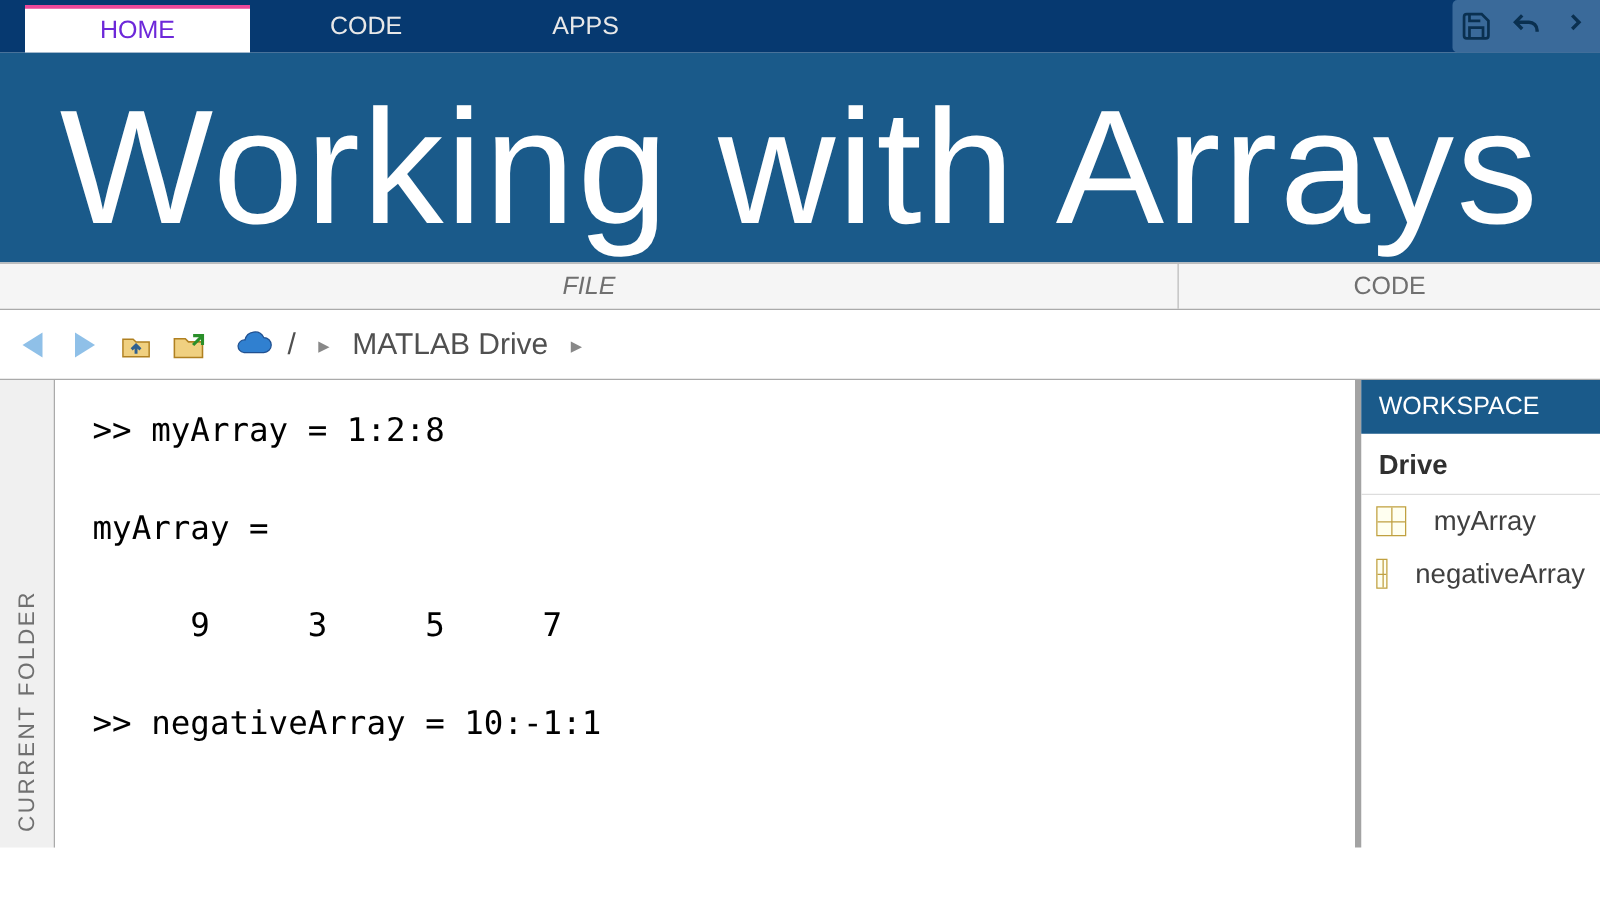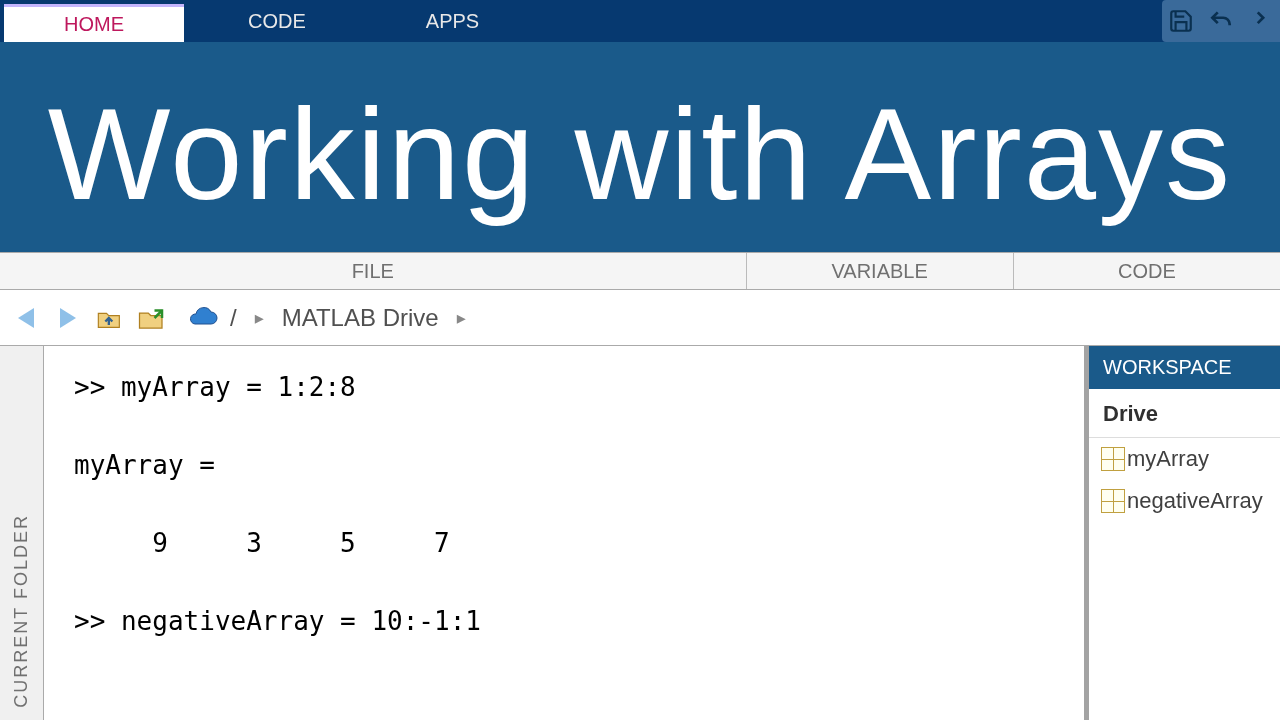--- a/index.html
+++ b/index.html
@@ -20,23 +20,23 @@
 .tab {
   padding: 0 60px;
   display: flex;
   align-items: center;
   font-size: 20px;
   color: #e8e8e8;
   cursor: pointer;
 }
 .tab.active {
   background: #fff;
-  color: #be185d;
-  border-top: 3px solid #c4b5fd;
-  margin: 4px 4px 0 4px;
+  color: #6d28d9;
+  border-top: 3px solid #ec4899;
+  margin: 4px 4px 0 20px;
 }
 .qat {
   position: absolute;
   right: 0;
   top: 0;
   height: 42px;
   display: flex;
   align-items: center;
   background: #3a6a9a;
   border-radius: 4px 0 0 4px;
@@ -45,21 +45,21 @@
 }
 .qat .btn {
   width: 30px;
   height: 30px;
   display: flex;
   align-items: center;
   justify-content: center;
   color: #0a3050;
 }
 .banner {
-  height: 210px;
+  height: 168px;
   background: #1a5a8a;
   display: flex;
   align-items: center;
   justify-content: center;
   color: #fff;
   font-size: 130px;
   font-weight: 200;
   letter-spacing: 2px;
   font-family: "Helvetica Neue", Helvetica, Arial, sans-serif;
   padding-top: 14px;
@@ -73,21 +73,21 @@
 }
 .section-headers > div {
   flex: 1;
   display: flex;
   align-items: center;
   justify-content: center;
   font-size: 20px;
   color: #707070;
   border-right: 1px solid #bbb;
 }
-.section-headers > div.file { flex: 2.8; }
+.section-headers > div.file { flex: 2.8; font-style: italic; }
 .section-headers > div:last-child { border-right: none; }
 .navbar {
   height: 56px;
   display: flex;
   align-items: center;
   border-bottom: 1px solid #aaa;
   padding: 0 10px;
   gap: 10px;
   background: #fff;
 }
@@ -160,21 +160,21 @@
   padding: 12px 14px 10px;
   font-size: 22px;
   color: #303030;
   border-bottom: 1px solid #ddd;
   font-weight: bold;
 }
 .ws-item {
   display: flex;
   align-items: center;
   padding: 8px 12px;
-  gap: 2px;
+  gap: 22px;
   font-size: 22px;
   color: #404040;
 }
 .grid-icon {
   width: 24px;
   height: 24px;
   border: 1px solid #c0a040;
   position: relative;
   background: #fffff0;
 }
@@ -220,21 +220,20 @@
         <path d="M3 14l5-5-5-5"></path>
       </svg>
     </div>
   </div>
 </div>
 
 <div class="banner">Working with Arrays</div>
 
 <div class="section-headers">
   <div class="file">FILE</div>
-  <div>VARIABLE</div>
   <div>CODE</div>
 </div>
 
 <div class="navbar">
   <div class="navbtn">
       <div class="arrow left"></div>
     </div>
   <div class="navbtn">
       <div class="arrow right"></div>
     </div>

